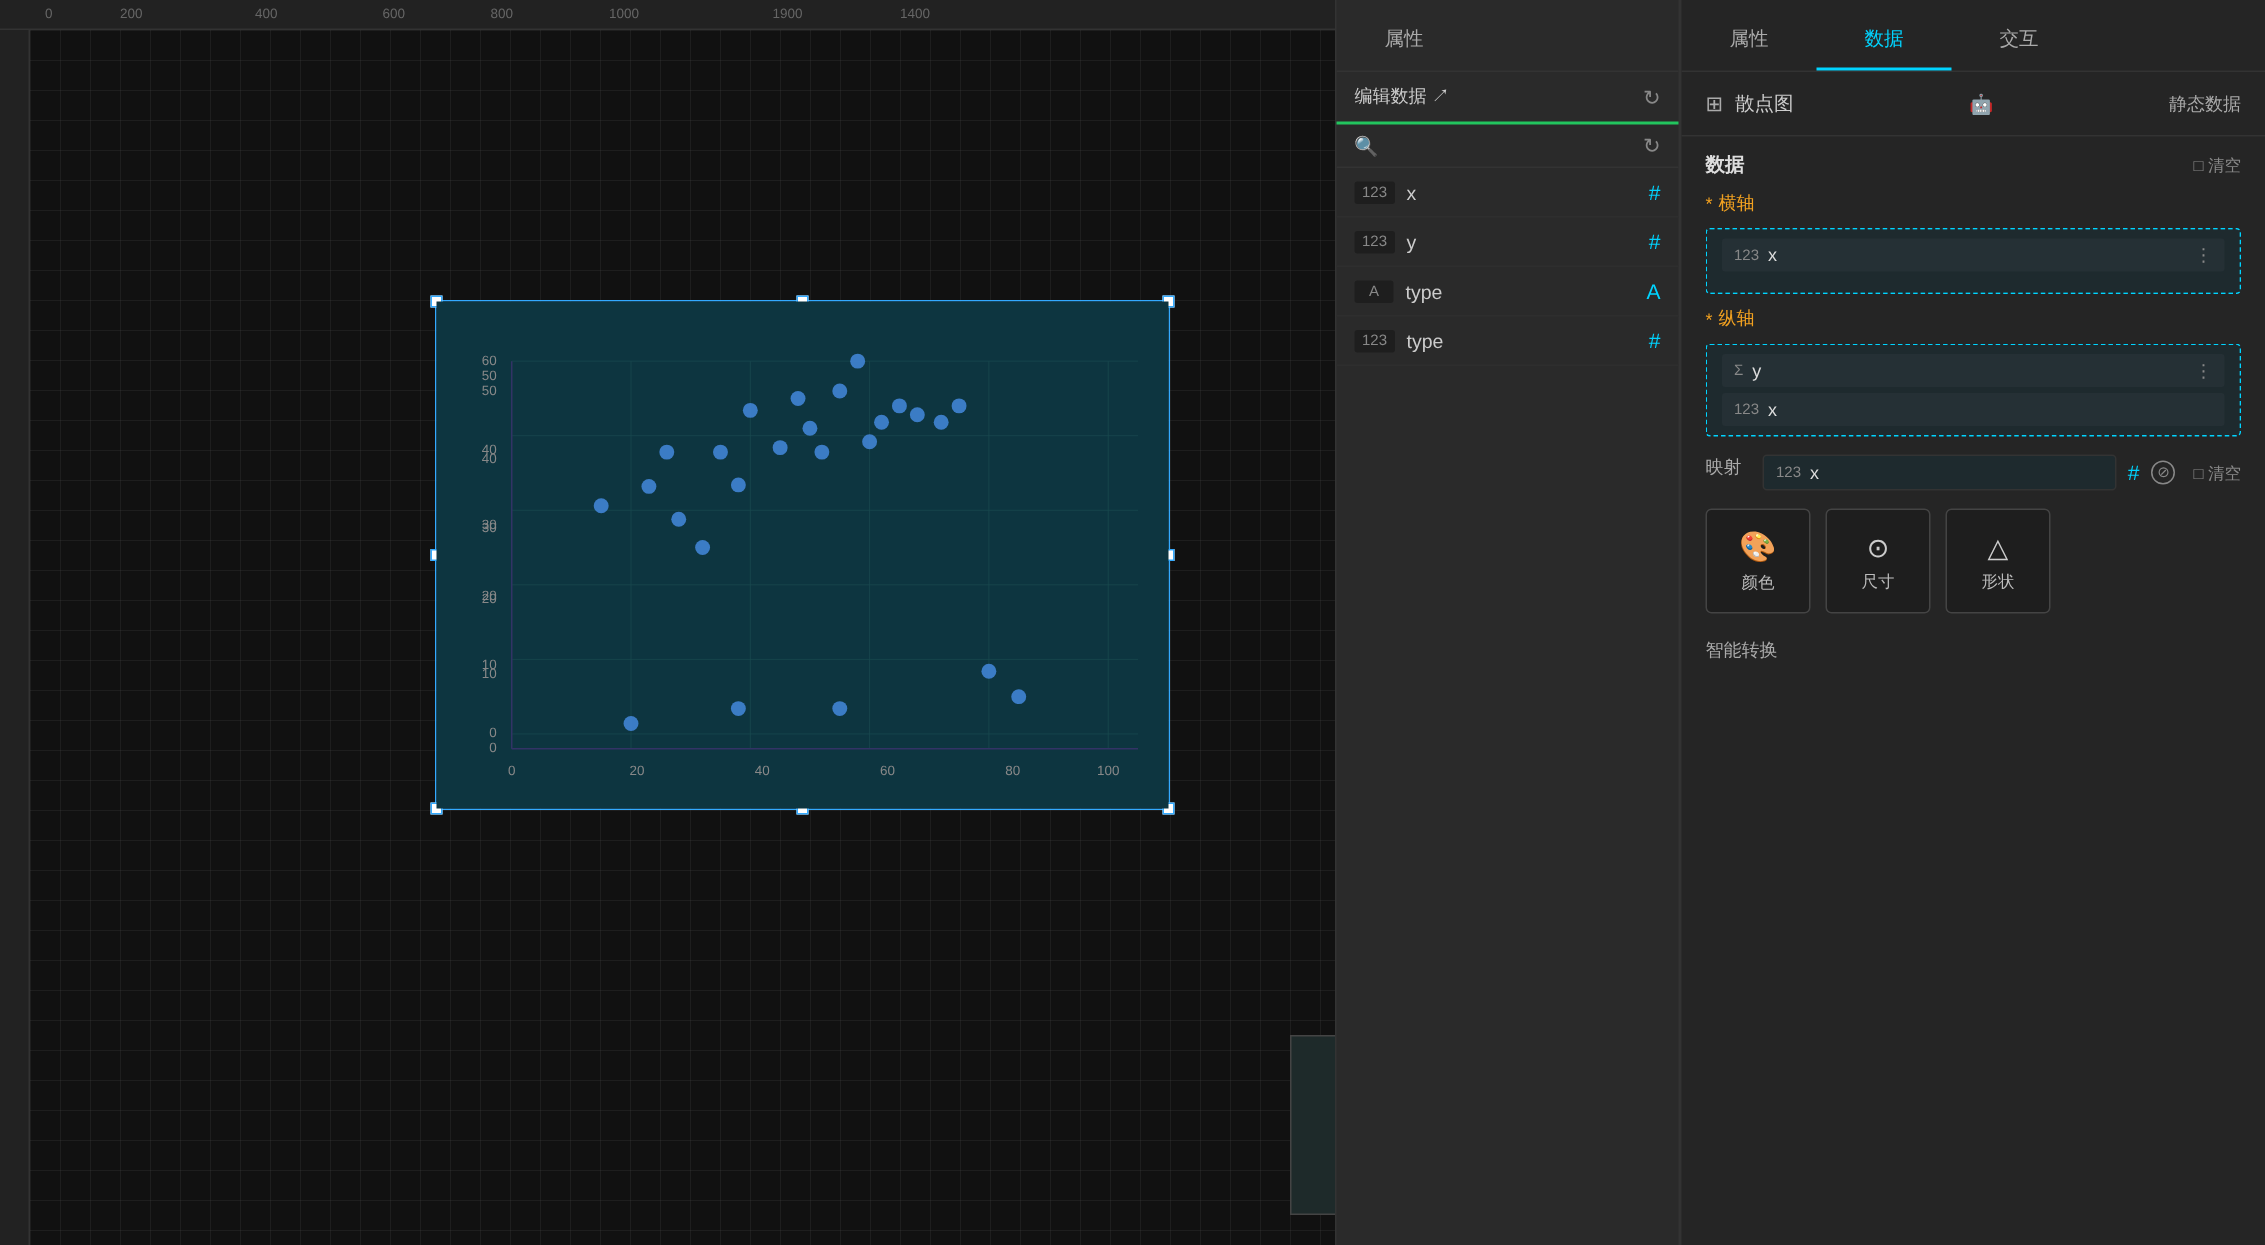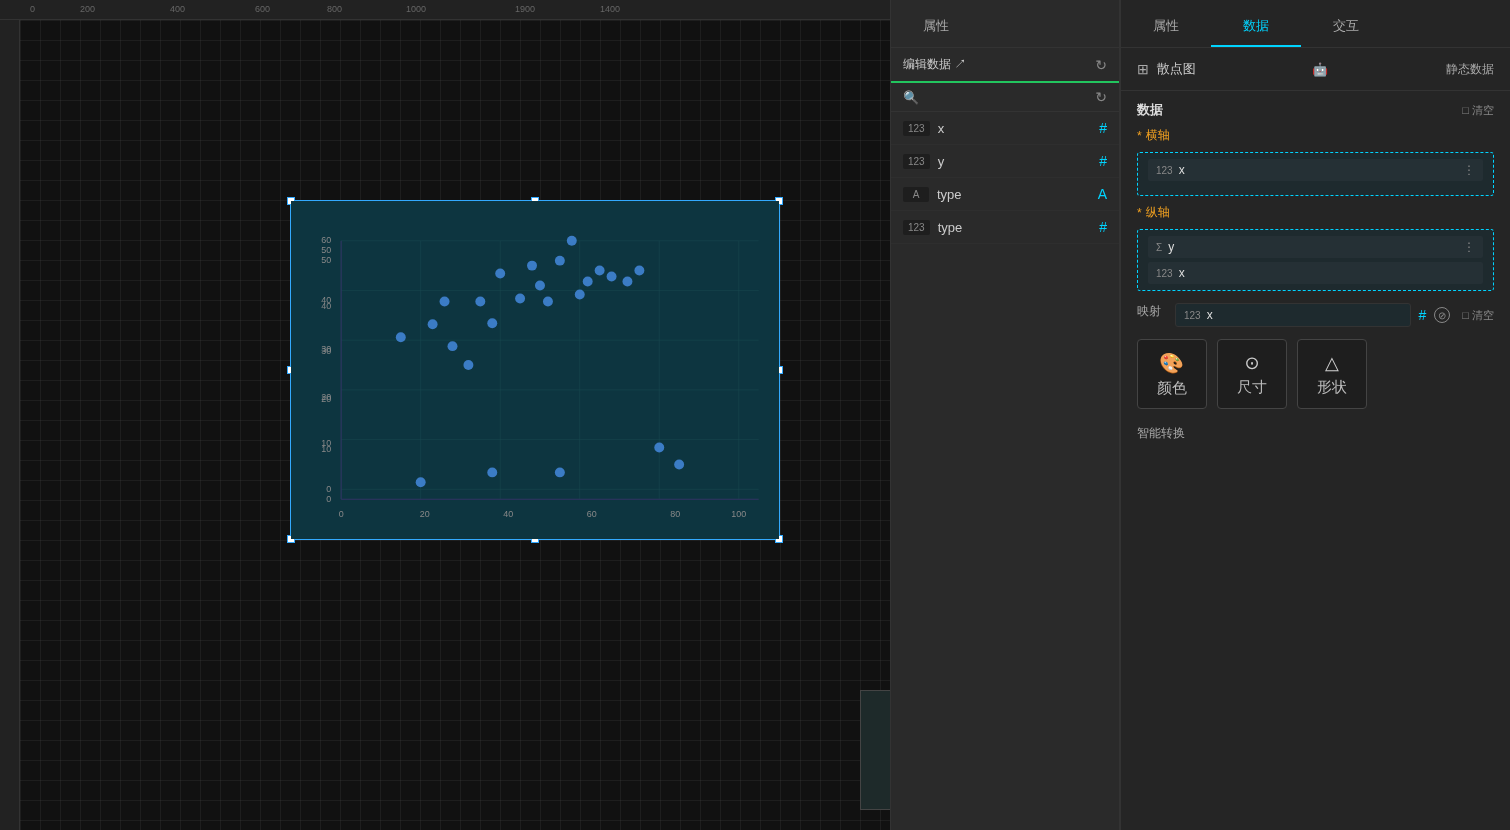--- a/index.html
+++ b/index.html
@@ -370,21 +370,21 @@
       background: #1e1e1e;
       border: 1px solid #444;
       border-radius: 4px;
       cursor: pointer;
       gap: 4px;
     }
     .map-type-btn .icon-area {
       font-size: 20px;
     }
     .map-type-btn .btn-label {
-      font-size: 15px;
+      font-size: 11px;
       color: #bbb;
     }
 
     .condition-mapping-section {
       padding: 8px 16px;
     }
     .condition-mapping-title {
       font-size: 12px;
       color: #aaa;
       margin-bottom: 6px;

